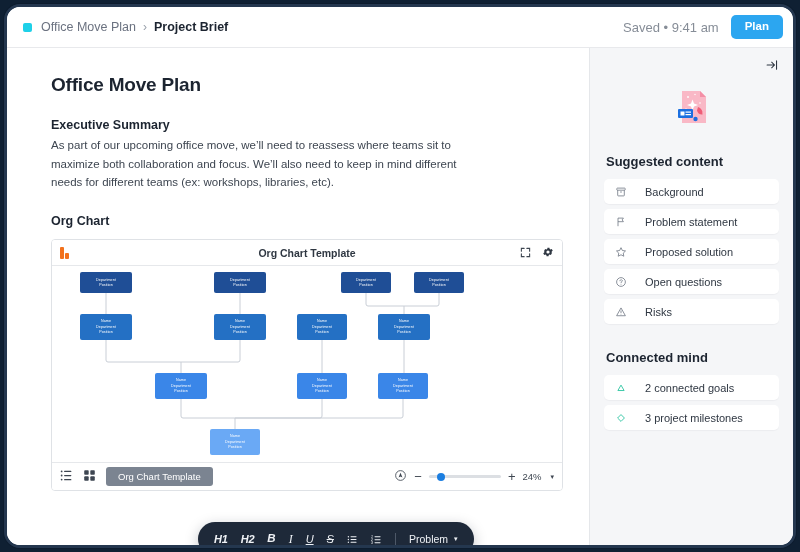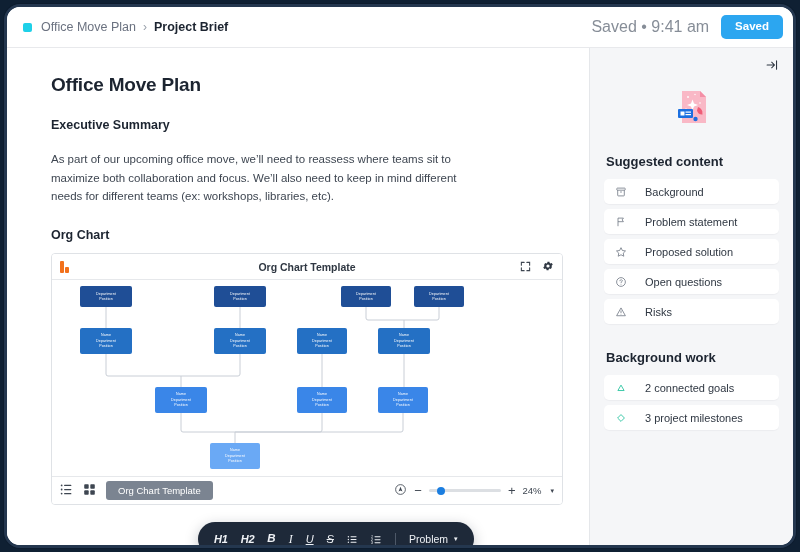--- a/index.html
+++ b/index.html
@@ -34,21 +34,21 @@
     width: 9px; height: 9px;
     background: #1ed0e8;
     border-radius: 2px;
     margin-right: 9px;
     flex: 0 0 auto;
   }
   .crumb-parent { font-size: 12.5px; color: #6b7280; white-space: nowrap; }
   .crumb-sep { font-size: 12px; color: #9aa1ab; margin: 0 7px; }
   .crumb-current { font-size: 12.5px; color: #1c2430; font-weight: 700; white-space: nowrap; }
   .topbar-right { margin-left: auto; display: flex; align-items: center; gap: 12px; }
-  .saved-text { font-size: 16px; color: #868d97; white-space: nowrap; margin-left: 38px; }
+  .saved-text { font-size: 13px; color: #868d97; white-space: nowrap; margin-left: 38px; }
   .done-btn {
     background: #2ca6f0;
     color: #fff;
     font-size: 11.5px;
     font-weight: 600;
     padding: 6px 14px;
     border-radius: 5px;
     border: none;
     cursor: pointer;
     line-height: 1;
@@ -69,21 +69,21 @@
     font-size: 19px;
     font-weight: 700;
     color: #1c2430;
     letter-spacing: -0.2px;
     margin-bottom: 22px;
   }
   .doc-h2 {
     font-size: 12.5px;
     font-weight: 700;
     color: #1c2430;
-    margin-bottom: 18px;
+    margin-bottom: 4px;
   }
   .doc-p {
     font-size: 11.5px;
     line-height: 1.63;
     color: #3e4651;
     margin-bottom: 22px;
     max-width: 440px;
   }
   .doc-h2.org { margin-bottom: 11px; }
 
@@ -234,21 +234,21 @@
 
 <div class="frame">
 
   <div class="topbar">
     <div class="crumb-dot"></div>
     <div class="crumb-parent">Office Move Plan</div>
     <div class="crumb-sep">›</div>
     <div class="crumb-current">Project Brief</div>
     <div class="topbar-right">
       <div class="saved-text">Saved • 9:41 am</div>
-      <button class="done-btn">Saved</button>
+      <button class="done-btn">Plan</button>
     </div>
   </div>
 
   <div class="body-split">
 
     <div class="doc-pane">
       <div class="doc-title">Office Move Plan</div>
       <div class="doc-h2">Executive Summary</div>
       <div class="doc-p">As part of our upcoming office move, we’ll need to reassess where teams sit to maximize both collaboration and focus. We’ll also need to keep in mind different needs for different teams (ex: workshops, libraries, etc).</div>
       <div class="doc-h2 org">Org Chart</div>
@@ -507,21 +507,21 @@
               <svg width="12" height="12" viewBox="0 0 20 20" fill="none" stroke="#6b7280" stroke-width="1.3" stroke-linejoin="round">
                 <path d="M10 3.2l7.3 13H2.7z"></path>
                 <path d="M10 8v3.4" stroke-linecap="round"></path>
                 <circle cx="10" cy="13.8" r=".6" fill="#6b7280" stroke="none"></circle>
               </svg>
             </span>
             <span class="side-item-label">Risks</span>
           </div>
         </div>
 
-      <div class="side-h cw">Background work</div>
+      <div class="side-h cw">Connected mind</div>
       <div id="connected-root">
           <div class="side-item">
             <span class="ico">
               <svg width="12" height="12" viewBox="0 0 20 20" fill="none" stroke="#2bc4a0" stroke-width="1.5" stroke-linejoin="round">
                 <path d="M10 5.2l5.2 9H4.8z"></path>
               </svg>
             </span>
             <span class="side-item-label">2 connected goals</span>
           </div>
           <div class="side-item">

